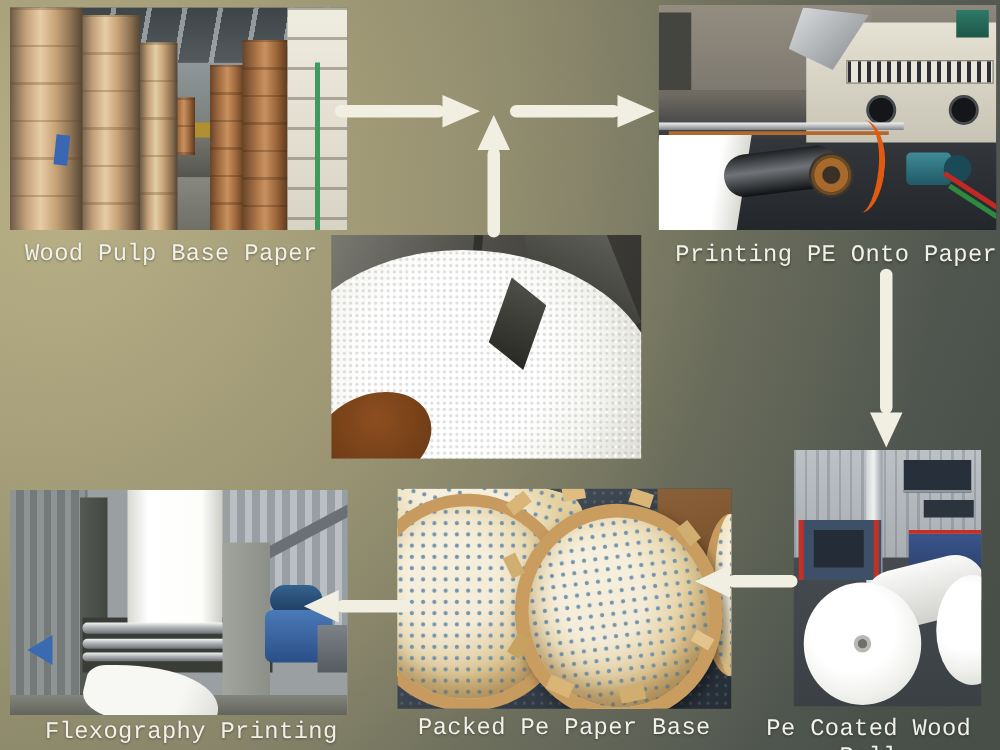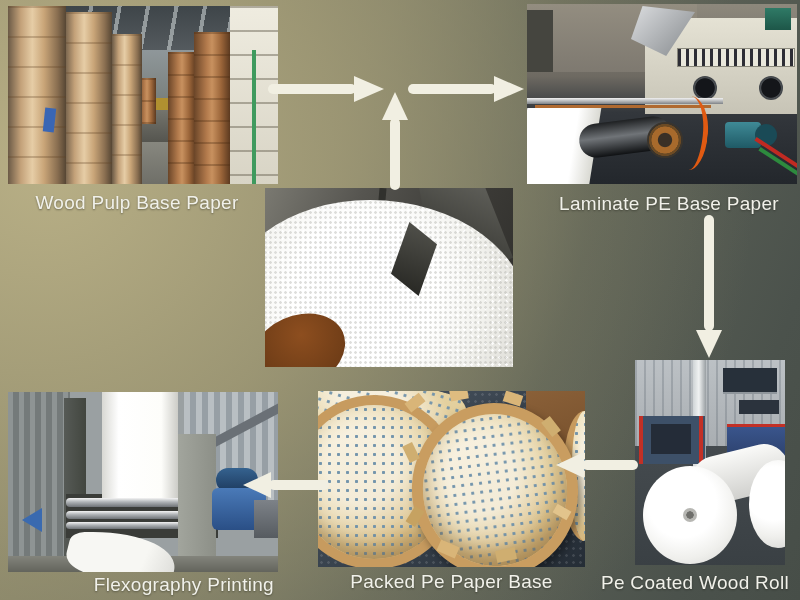--- a/index.html
+++ b/index.html
@@ -1,18 +1,18 @@
 <!DOCTYPE html>
 <html><head>
 <meta charset="utf-8">
 <style>
   html,body { margin:0; padding:0; background:#222; }
   .stage {
     position:relative; width:800px; height:600px; overflow:hidden;
-    font-family:Liberation Sans, sans-serif;
+    font-family:Liberation Mono, monospace;
     background:
       radial-gradient(130% 170% at 6% 28%, rgba(186,177,135,0.95) 0%, rgba(163,156,119,0.8) 28%, rgba(130,128,100,0.35) 52%, rgba(0,0,0,0) 68%),
       linear-gradient(112deg, #938d6c 0%, #7d7c66 38%, #5c6156 66%, #4b524c 88%, #474e48 100%);
   }
   .photo { position:absolute; overflow:hidden; }
   .abs { position:absolute; }
   .caption {
     position:absolute; font-size:19px; line-height:22px; color:#f1f1ea;
     text-align:center; letter-spacing:.3px;
     text-shadow:0 1px 2px rgba(25,25,15,.45);
@@ -82,21 +82,21 @@
     <div class="abs" style="left:8px;top:101px;width:176px;height:3px;background:#b06a30;"></div>
     <div class="abs" style="left:-6px;top:104px;width:74px;height:80px;background:linear-gradient(90deg,#ffffff 70%,#d9d9d2);transform:skewX(-9deg);"></div>
     <div class="abs" style="left:52px;top:116px;width:92px;height:34px;border-radius:17px;background:linear-gradient(180deg,#1e2022 0%,#707478 45%,#0f1113 100%);transform:rotate(-7deg);"></div>
     <div class="abs" style="left:120px;top:118px;width:36px;height:36px;border-radius:50%;background:radial-gradient(circle,#3a3026 0 26%,#a86a2c 30% 52%,#6b4a24 54% 62%,#3a342c 64%);"></div>
     <div class="abs" style="left:146px;top:92px;width:30px;height:74px;border-right:5px solid #e05a12;border-radius:0 60% 45% 0 / 0 52% 48% 0;transform:rotate(6deg);"></div>
     <div class="abs" style="left:198px;top:118px;width:36px;height:26px;border-radius:4px;background:linear-gradient(180deg,#3f8a96,#1f5a66);"></div>
     <div class="abs" style="left:228px;top:120px;width:22px;height:22px;border-radius:50%;background:#1a4a56;"></div>
     <div class="abs" style="left:224px;top:148px;width:56px;height:4px;background:#c02a22;transform:rotate(33deg);"></div>
     <div class="abs" style="left:228px;top:158px;width:56px;height:4px;background:#2d8a3e;transform:rotate(33deg);"></div>
   </div>
-  <div class="caption" style="left:540px; top:193px; width:258px;">Laminate PE Base Paper</div>
+  <div class="caption" style="left:540px; top:193px; width:258px;">Printing PE Onto Paper</div>
 
   <div class="photo" style="left:265px; top:188px; width:248px; height:179px; background:linear-gradient(115deg,#7a7971 0%,#565550 30%,#3d3c38 62%,#2d2c29 100%);">
     <div class="abs" style="left:110px;top:0;width:138px;height:112px;background:linear-gradient(205deg,#63635d 0%,#2b2b27 70%);clip-path:polygon(32% 0,80% 0,100% 62%,46% 96%);"></div>
     <div class="abs" style="left:112px;top:0;width:7px;height:58px;background:#31312d;transform:rotate(5deg);"></div>
     <div class="abs" style="left:-42px;top:12px;width:306px;height:226px;border-radius:48% 52% 42% 46%;
          background-image:
            radial-gradient(rgba(170,170,164,.38) 1px, rgba(0,0,0,0) 1.6px),
            radial-gradient(rgba(255,255,255,.85) 1px, rgba(0,0,0,0) 1.5px),
            radial-gradient(circle at 46% 40%, #ffffff 0 34%, #f3f3ef 56%, #dfdeD8 78%, #c9c8c2 100%);
          background-size:5px 5px,7px 7px,100% 100%;"></div>
@@ -151,21 +151,21 @@
     <div class="abs silverbar" style="left:58px;top:106px;width:152px;height:9px;"></div>
     <div class="abs silverbar" style="left:58px;top:119px;width:152px;height:8px;"></div>
     <div class="abs silverbar" style="left:58px;top:130px;width:148px;height:7px;"></div>
     <div class="abs" style="left:58px;top:140px;width:112px;height:46px;background:linear-gradient(100deg,#f7f7f3 70%,#dededa);border-radius:12% 85% 10% 55% / 20% 90% 15% 60%;transform:skewX(-14deg);"></div>
     <div class="abs" style="left:170px;top:42px;width:38px;height:122px;background:linear-gradient(90deg,#a2a59d,#8c8f87);"></div>
     <div class="abs" style="left:208px;top:76px;width:42px;height:24px;border-radius:12px;background:linear-gradient(180deg,#35628f,#1d3a5e);"></div>
     <div class="abs" style="left:204px;top:96px;width:54px;height:42px;border-radius:6px;background:linear-gradient(180deg,#4a7ab8,#2a4f86);"></div>
     <div class="abs" style="left:246px;top:108px;width:24px;height:38px;background:linear-gradient(180deg,#7d8288,#565b60);"></div>
     <div class="abs" style="left:14px;top:116px;width:0;height:0;border-top:12px solid transparent;border-bottom:12px solid transparent;border-right:20px solid #3a6ab0;"></div>
   </div>
-  <div class="caption" style="left:0; top:574px; width:274px;text-align:right;">Flexography Printing</div>
+  <div class="caption" style="left:16px; top:574px; width:274px;">Flexography Printing</div>
 
   <div>
     <div class="shaft" style="left:268px; top:84px; width:88px; height:10px;"></div>
     <div class="head r" style="left:354px; top:76px;"></div>
   </div>
   <div>
     <div class="shaft" style="left:408px; top:84px; width:88px; height:10px;"></div>
     <div class="head r" style="left:494px; top:76px;"></div>
   </div>
   <div>

